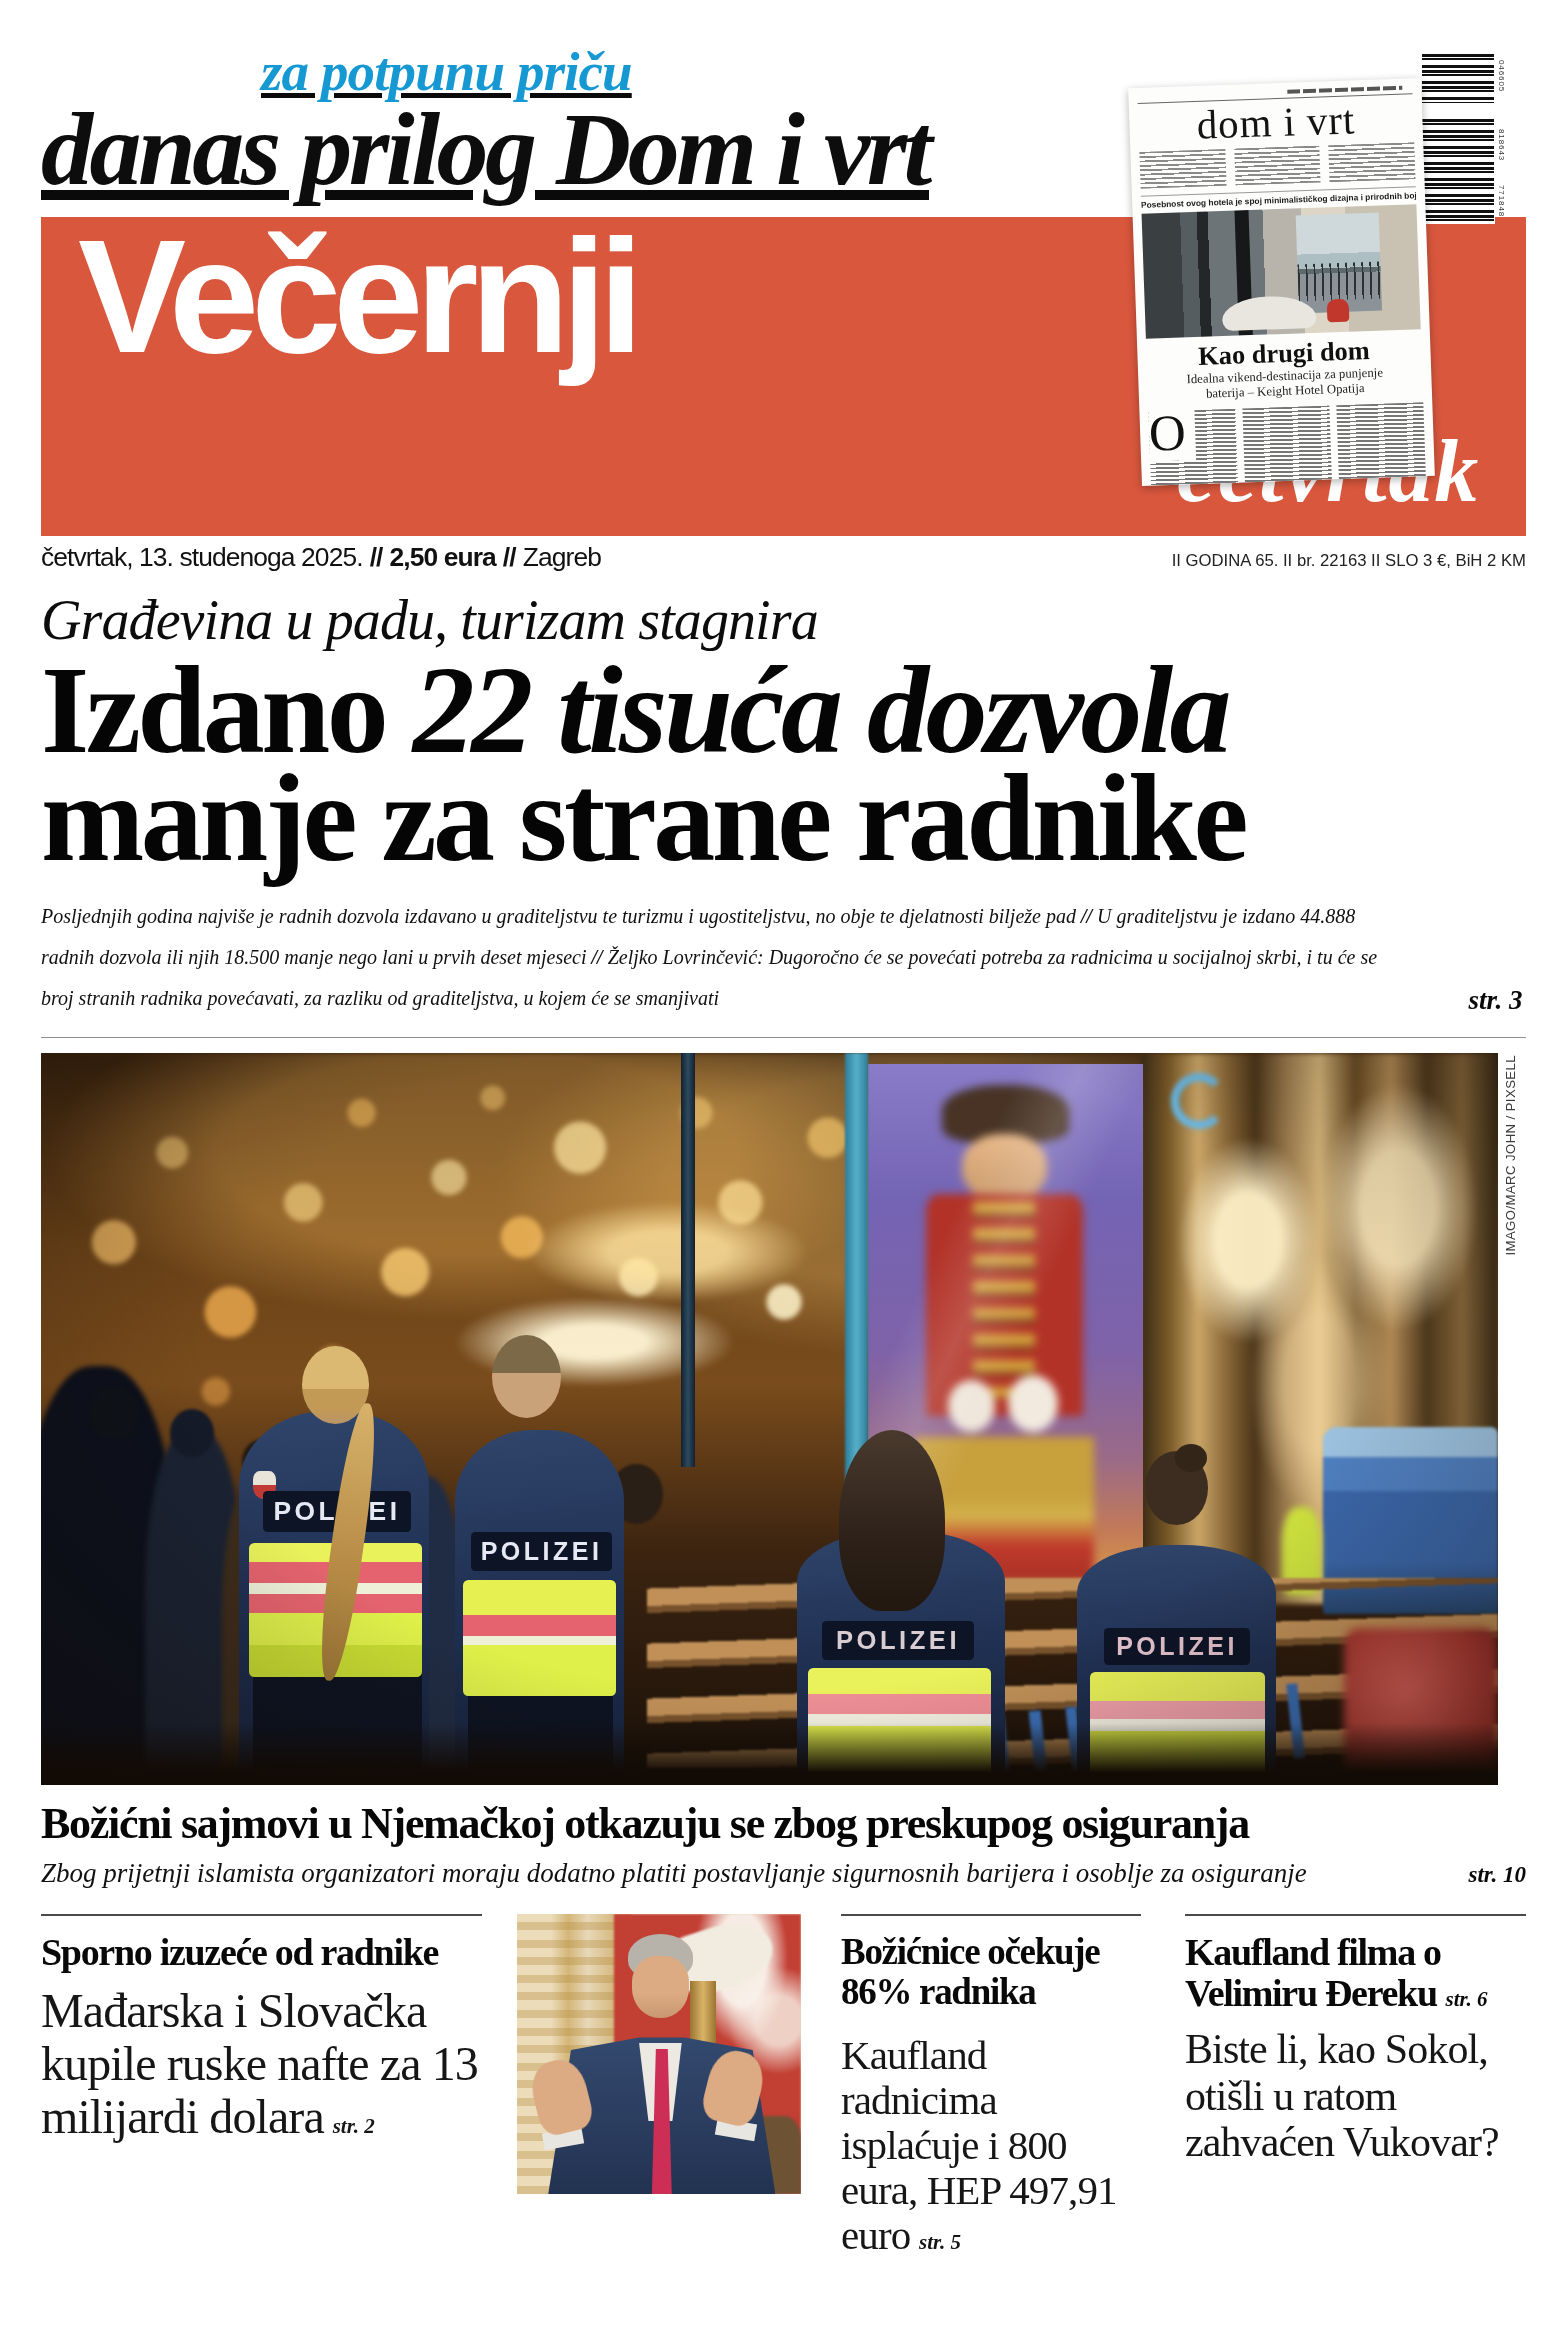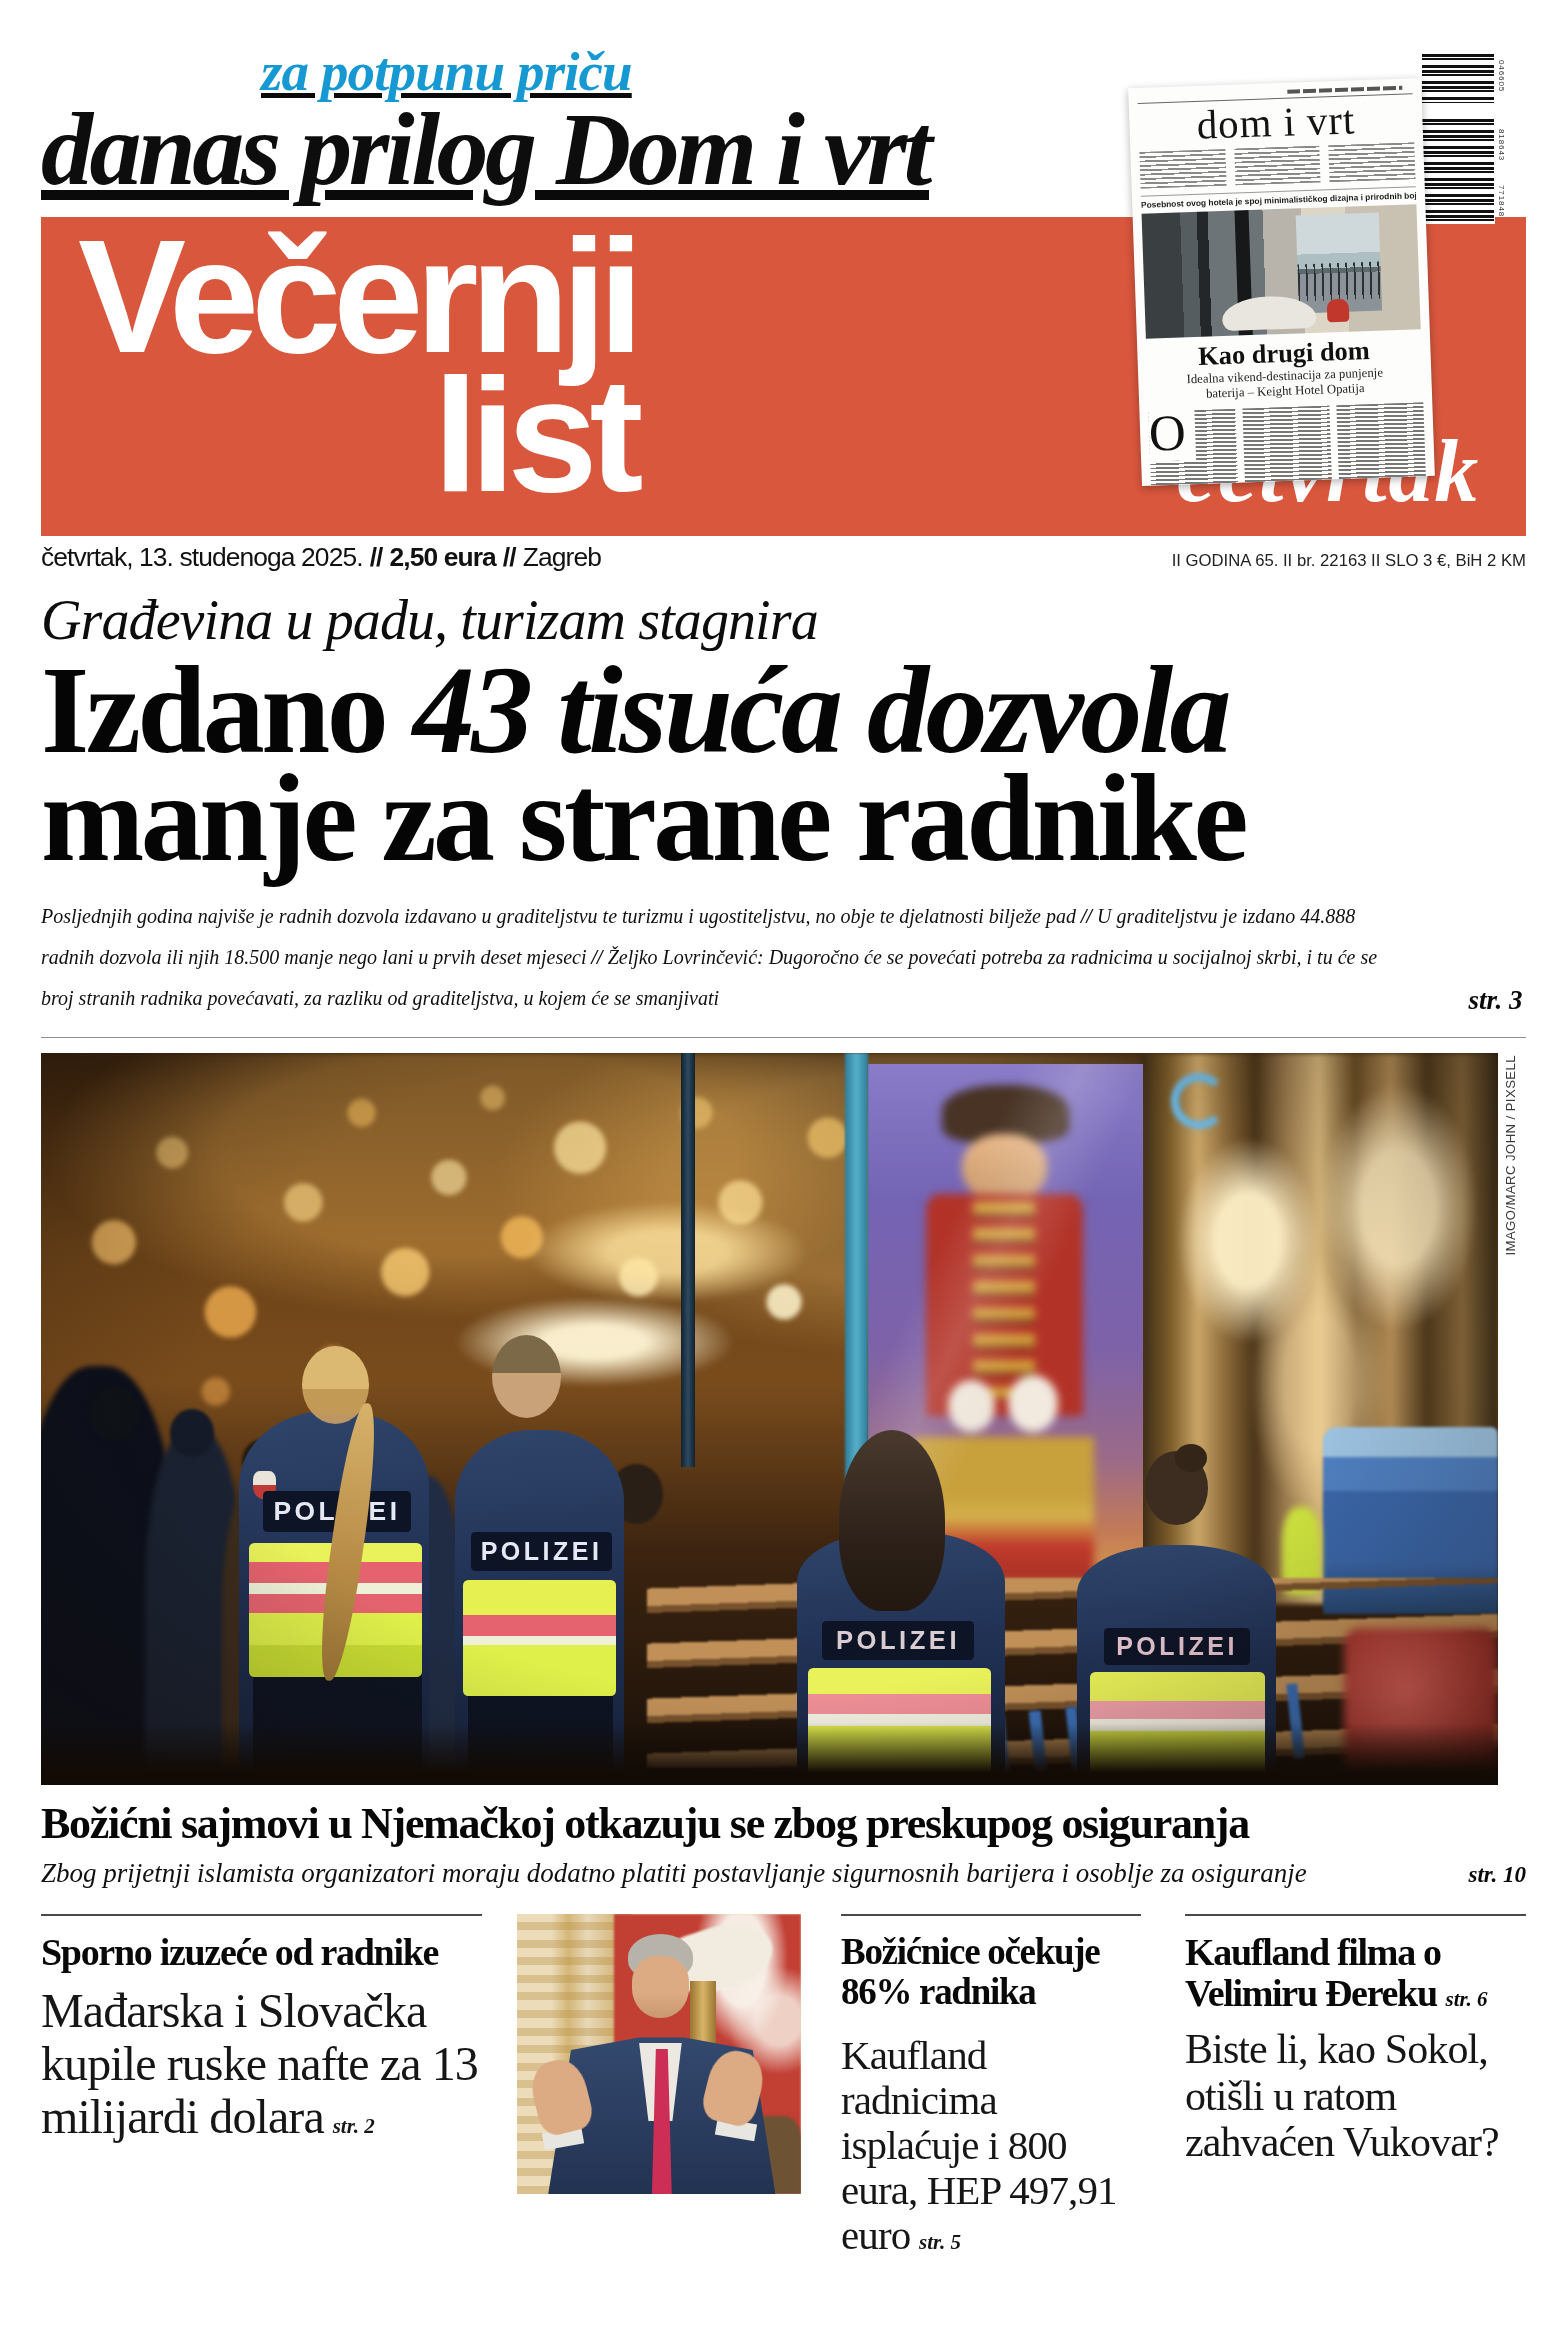--- a/index.html
+++ b/index.html
@@ -312,34 +312,33 @@
   <div class="content">
 
     <div class="promo">
       <div class="promo-kicker">za potpunu priču</div>
       <div class="promo-headline">danas prilog Dom i vrt</div>
     </div>
 
     <div class="masthead">
       <div class="mast-title">
         <div>Večernji</div>
-        <div class="mast-line2">list</div>
       </div>
       <div class="mast-day">četvrtak</div>
     </div>
 
     <div class="dateline">
       <div class="dl-left">
         <span>četvrtak, 13. studenoga 2025.</span><span class="dl-sep">//</span><b>2,50 eura</b><span class="dl-sep">//</span><span>Zagreb</span>
       </div>
       <div class="dl-right">II GODINA 65. II br. 22163 II SLO 3 €, BiH 2 KM</div>
     </div>
 
     <div class="lead-kicker">Građevina u padu, turizam stagnira</div>
-    <h1 class="lead-headline"><span>Izdano </span><span class="it">43 tisuća dozvola</span><br><span>manje za strane radnike</span></h1>
+    <h1 class="lead-headline"><span>Izdano </span><span class="it">22 tisuća dozvola</span><br><span>manje za strane radnike</span></h1>
     <div class="deck-row">
       <p class="deck"><span>Posljednjih godina najviše je radnih dozvola izdavano u graditeljstvu te turizmu i ugostiteljstvu, no obje te djelatnosti bilježe pad </span><span class="sep">//</span><span> U graditeljstvu je izdano 44.888 radnih dozvola ili njih 18.500 manje nego lani u prvih deset mjeseci </span><span class="sep">//</span><span> Željko Lovrinčević: Dugoročno će se povećati potreba za radnicima u socijalnoj skrbi, i tu će se broj stranih radnika povećavati, za razliku od graditeljstva, u kojem će se smanjivati</span></p>
       <div class="deck-ref">str. 3</div>
     </div>
 
     <div class="rule"></div>
 
     <div class="photo-wrap">
       <div class="photo">
         <div class="bokeh"></div>

